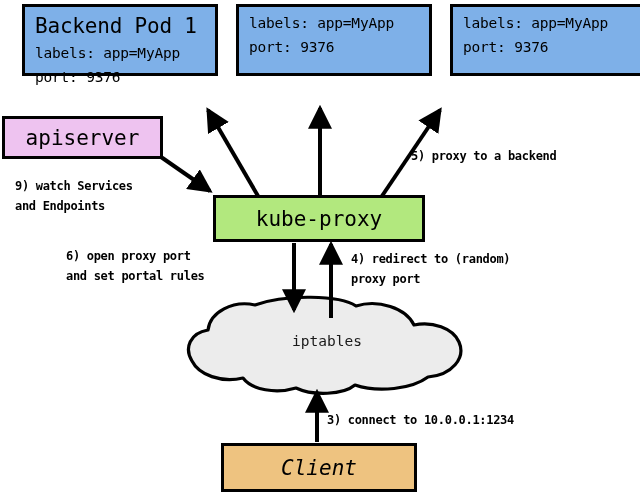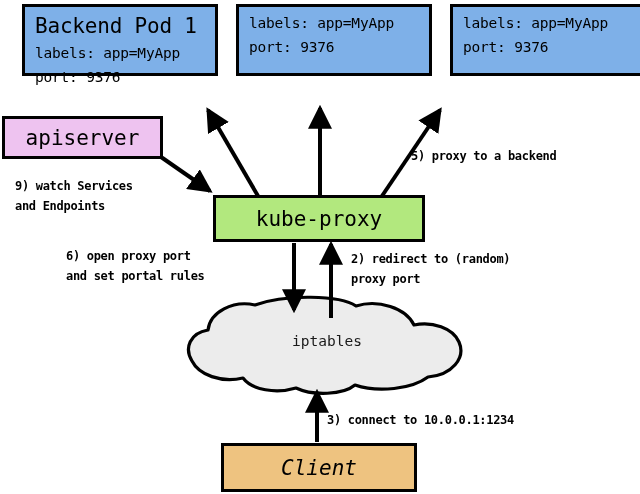--- a/index.html
+++ b/index.html
@@ -195,15 +195,15 @@
 
 <div class="node" id="client">
   <div class="label">Client</div>
 </div>
 
 <div class="step-label" id="step1">9) watch Services
 and Endpoints</div>
 <div class="step-label" id="step2">6) open proxy port
 and set portal rules</div>
 <div class="step-label" id="step3">3) connect to 10.0.0.1:1234</div>
-<div class="step-label" id="step4">2) redirect to (random)
+<div class="step-label" id="step4">4) redirect to (random)
 proxy port</div>
 <div class="step-label" id="step5">5) proxy to a backend</div>
 
 </body></html>

